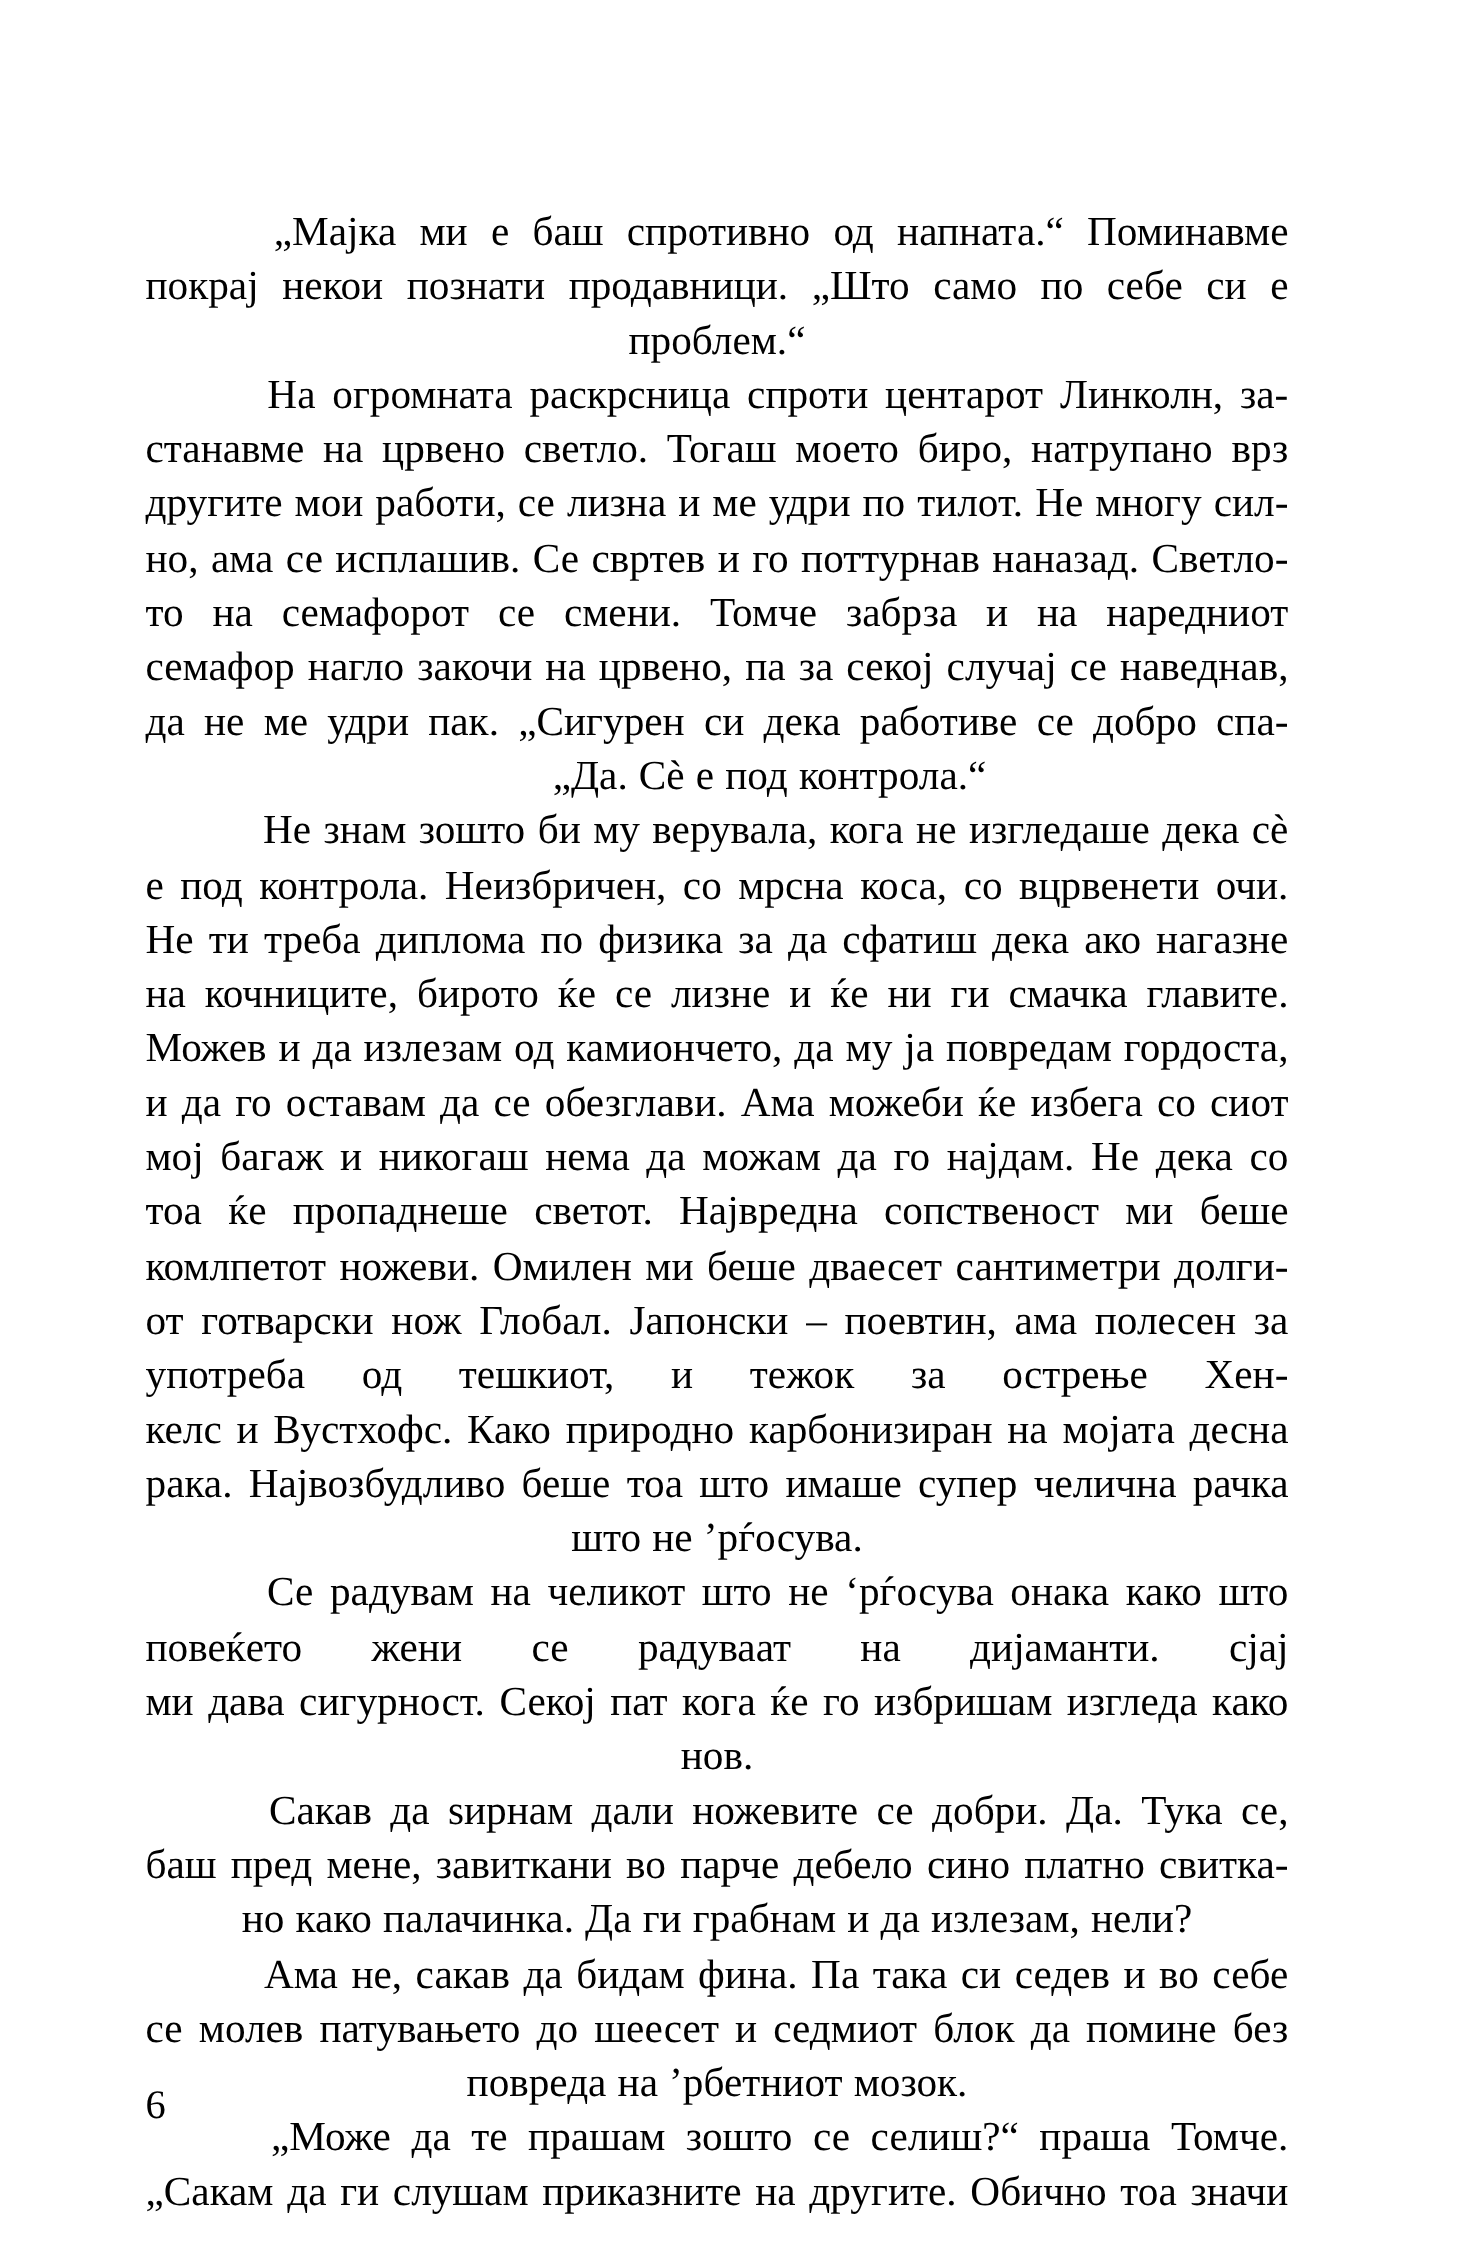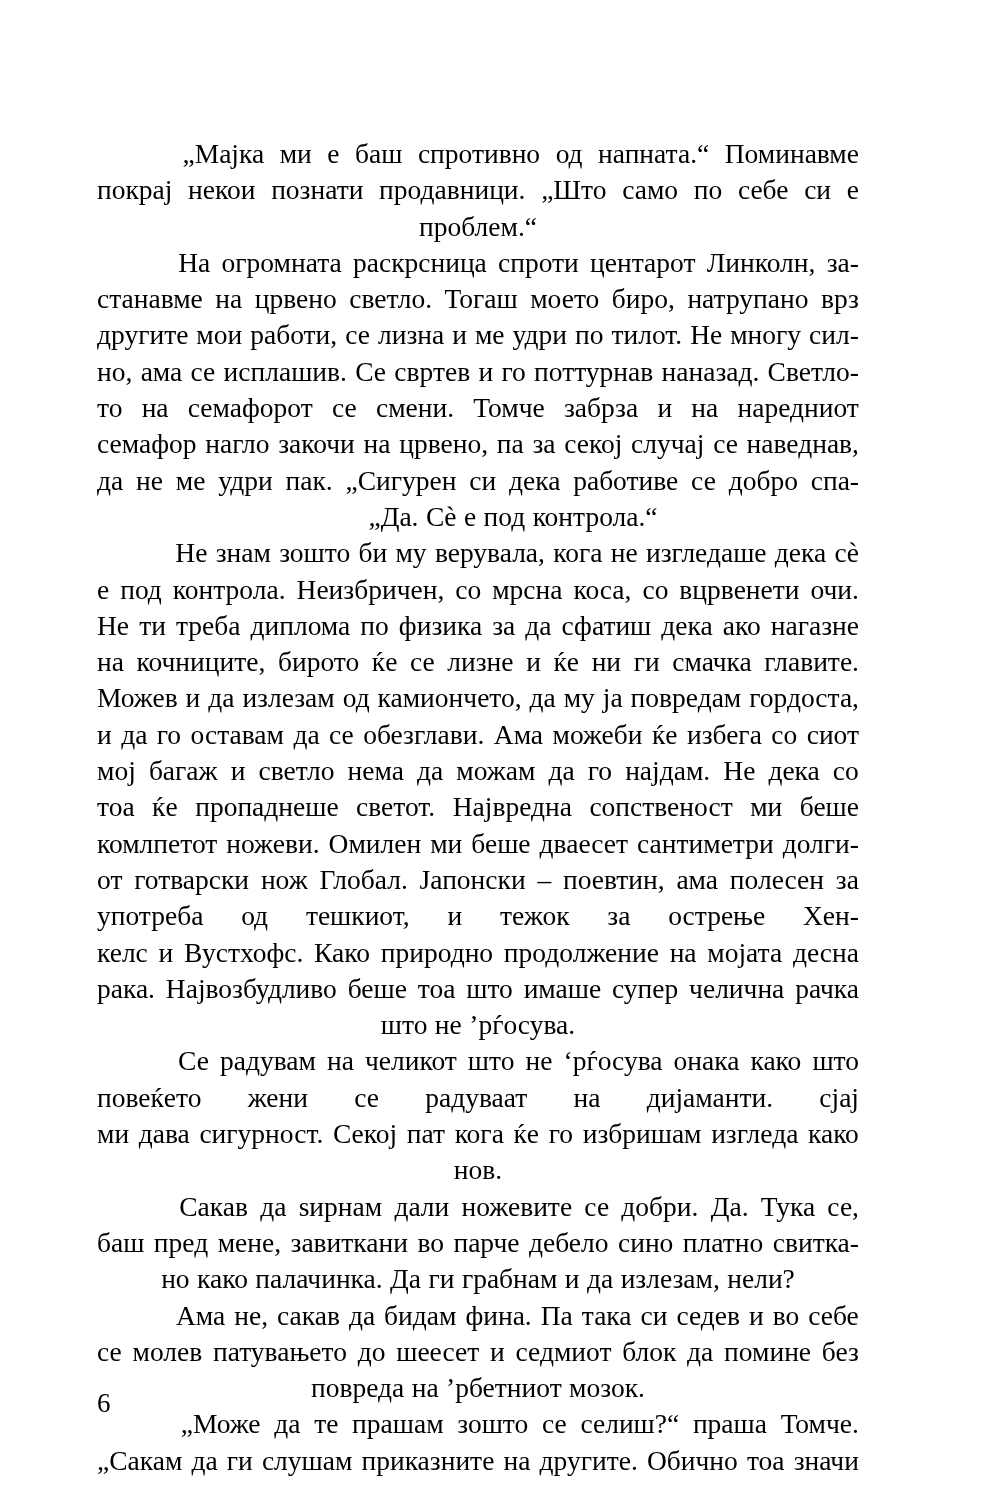--- a/index.html
+++ b/index.html
@@ -90,26 +90,26 @@
       <div class="para">
         <div class="line flush"><span class="indent"></span><span class="w">„Да.</span><span class="w">Сѐ</span><span class="w">е</span><span class="w">под</span><span class="w">контрола.“</span></div>
       </div>
       <div class="para">
         <div class="line just"><span class="indent"></span><span class="w">Не</span><span class="w">знам</span><span class="w">зошто</span><span class="w">би</span><span class="w">му</span><span class="w">верувала,</span><span class="w">кога</span><span class="w">не</span><span class="w">изгледаше</span><span class="w">дека</span><span class="w">сѐ</span></div>
         <div class="line just"><span class="w">е</span><span class="w">под</span><span class="w">контрола.</span><span class="w">Неизбричен,</span><span class="w">со</span><span class="w">мрсна</span><span class="w">коса,</span><span class="w">со</span><span class="w">вцрвенети</span><span class="w">очи.</span></div>
         <div class="line just"><span class="w">Не</span><span class="w">ти</span><span class="w">треба</span><span class="w">диплома</span><span class="w">по</span><span class="w">физика</span><span class="w">за</span><span class="w">да</span><span class="w">сфатиш</span><span class="w">дека</span><span class="w">ако</span><span class="w">нагазне</span></div>
         <div class="line just"><span class="w">на</span><span class="w">кочниците,</span><span class="w">бирото</span><span class="w">ќе</span><span class="w">се</span><span class="w">лизне</span><span class="w">и</span><span class="w">ќе</span><span class="w">ни</span><span class="w">ги</span><span class="w">смачка</span><span class="w">главите.</span></div>
         <div class="line just"><span class="w">Можев</span><span class="w">и</span><span class="w">да</span><span class="w">излезам</span><span class="w">од</span><span class="w">камиончето,</span><span class="w">да</span><span class="w">му</span><span class="w">ја</span><span class="w">повредам</span><span class="w">гордоста,</span></div>
         <div class="line just"><span class="w">и</span><span class="w">да</span><span class="w">го</span><span class="w">оставам</span><span class="w">да</span><span class="w">се</span><span class="w">обезглави.</span><span class="w">Ама</span><span class="w">можеби</span><span class="w">ќе</span><span class="w">избега</span><span class="w">со</span><span class="w">сиот</span></div>
-        <div class="line just"><span class="w">мој</span><span class="w">багаж</span><span class="w">и</span><span class="w">светло</span><span class="w">нема</span><span class="w">да</span><span class="w">можам</span><span class="w">да</span><span class="w">го</span><span class="w">најдам.</span><span class="w">Не</span><span class="w">дека</span><span class="w">со</span></div>
+        <div class="line just"><span class="w">мој</span><span class="w">багаж</span><span class="w">и</span><span class="w">никогаш</span><span class="w">нема</span><span class="w">да</span><span class="w">можам</span><span class="w">да</span><span class="w">го</span><span class="w">најдам.</span><span class="w">Не</span><span class="w">дека</span><span class="w">со</span></div>
         <div class="line just"><span class="w">тоа</span><span class="w">ќе</span><span class="w">пропаднеше</span><span class="w">светот.</span><span class="w">Највредна</span><span class="w">сопственост</span><span class="w">ми</span><span class="w">беше</span></div>
         <div class="line just"><span class="w">комлпетот</span><span class="w">ножеви.</span><span class="w">Омилен</span><span class="w">ми</span><span class="w">беше</span><span class="w">дваесет</span><span class="w">сантиметри</span><span class="w">долги-</span></div>
         <div class="line just"><span class="w">от</span><span class="w">готварски</span><span class="w">нож</span><span class="w">Глобал.</span><span class="w">Јапонски</span><span class="w">–</span><span class="w">поевтин,</span><span class="w">ама</span><span class="w">полесен</span><span class="w">за</span></div>
         <div class="line just"><span class="w">употреба</span><span class="w">од</span><span class="w">тешкиот,</span><span class="w">и</span><span class="w">тежок</span><span class="w">за</span><span class="w">острење</span><span class="w">Хен-</span></div>
-        <div class="line just"><span class="w">келс</span><span class="w">и</span><span class="w">Вустхофс.</span><span class="w">Како</span><span class="w">природно</span><span class="w">продолжение</span><span class="w">на</span><span class="w">мојата</span><span class="w">десна</span></div>
+        <div class="line just"><span class="w">келс</span><span class="w">и</span><span class="w">Вустхофс.</span><span class="w">Како</span><span class="w">природно</span><span class="w">карбонизиран</span><span class="w">на</span><span class="w">мојата</span><span class="w">десна</span></div>
         <div class="line just"><span class="w">рака.</span><span class="w">Највозбудливо</span><span class="w">беше</span><span class="w">тоа</span><span class="w">што</span><span class="w">имаше</span><span class="w">супер</span><span class="w">челична</span><span class="w">рачка</span></div>
         <div class="line flush"><span class="w">што</span><span class="w">не</span><span class="w">’рѓосува.</span></div>
       </div>
       <div class="para">
         <div class="line just"><span class="indent"></span><span class="w">Се</span><span class="w">радувам</span><span class="w">на</span><span class="w">челикот</span><span class="w">што</span><span class="w">не</span><span class="w">‘рѓосува</span><span class="w">онака</span><span class="w">како</span><span class="w">што</span></div>
         <div class="line just"><span class="w">повеќето</span><span class="w">жени</span><span class="w">се</span><span class="w">радуваат</span><span class="w">на</span><span class="w">дијаманти.</span><span class="w">сјај</span></div>
         <div class="line just"><span class="w">ми</span><span class="w">дава</span><span class="w">сигурност.</span><span class="w">Секој</span><span class="w">пат</span><span class="w">кога</span><span class="w">ќе</span><span class="w">го</span><span class="w">избришам</span><span class="w">изгледа</span><span class="w">како</span></div>
         <div class="line flush"><span class="w">нов.</span></div>
       </div>
       <div class="para">

